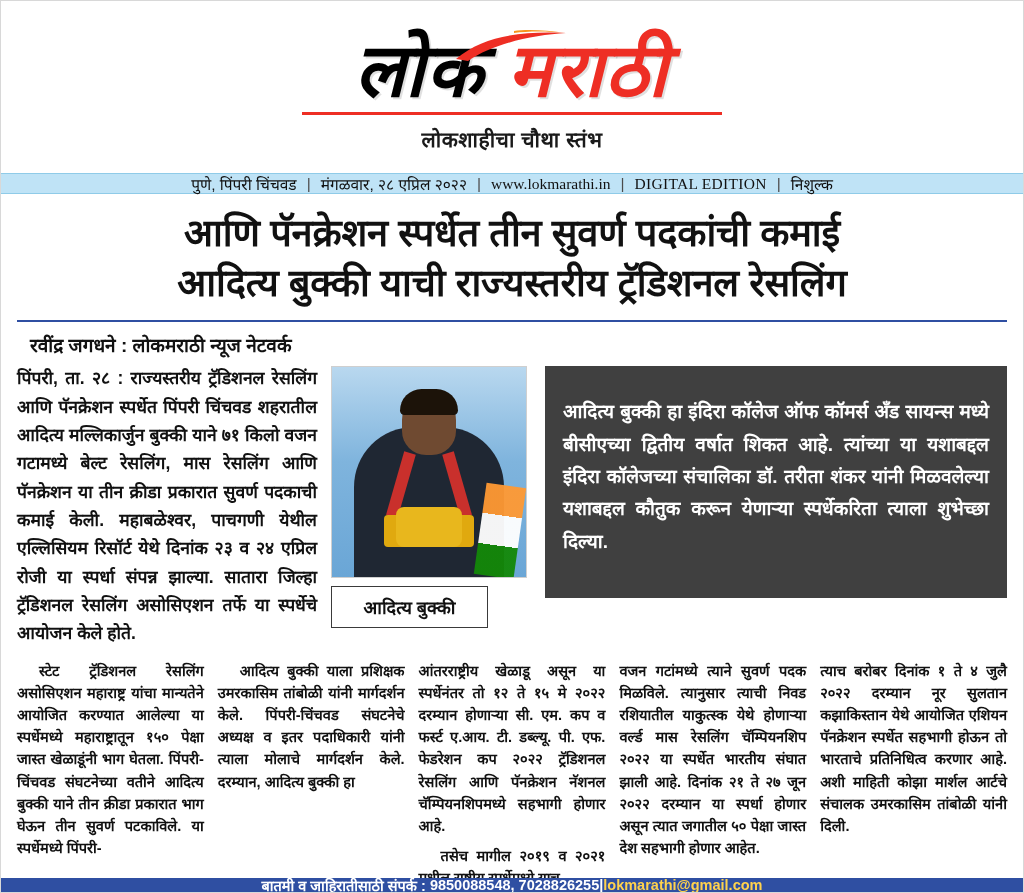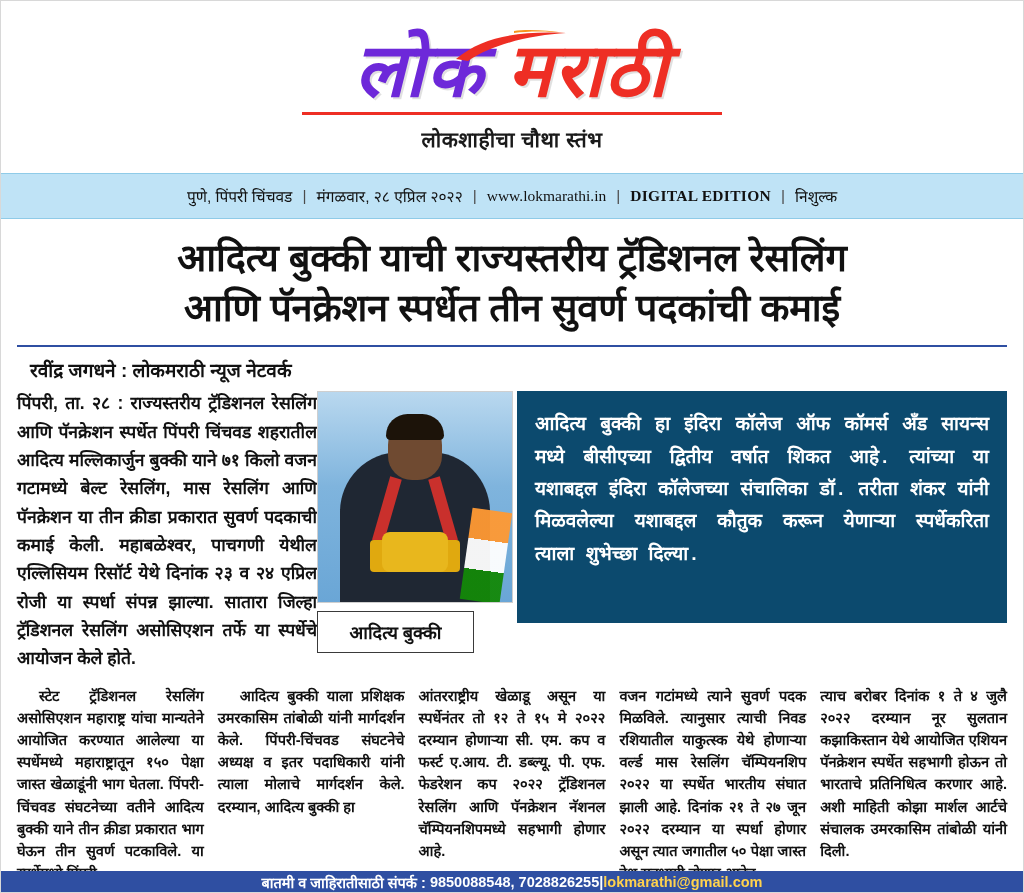--- a/index.html
+++ b/index.html
@@ -51,51 +51,51 @@
     font-family: "Liberation Sans", sans-serif;
     font-size: 74px;
     line-height: 0.98;
     font-weight: bold;
     font-style: italic;
     color: #ee2e24;
     letter-spacing: 2px;
     white-space: nowrap;
     text-shadow: 2px 2px 0 rgba(0,0,0,0.12);
   }
-  .logo-title .dark { color: #6d28d9; }
+  .logo-title .dark { color: #000000; }
   .logo-sub {
     margin-top: 10px;
     font-size: 21px;
     font-weight: bold;
     color: #1a1a1a;
     letter-spacing: 0.5px;
   }
   .logo-rule {
     width: 420px;
     height: 3px;
     background: #ee2e24;
     margin-top: 5px;
   }
 
   
   .infobar {
     background: #bfe3f6;
     border-top: 1px solid #8fcbe8;
     border-bottom: 1px solid #8fcbe8;
-    height: 46px;
+    height: 21px;
     display: flex;
     align-items: center;
     justify-content: center;
     gap: 0px;
     font-size: 15.5px;
     color: #111;
   }
   .infobar span { padding: 0 9px; }
   .infobar .sep { color: #4b4b4b; padding: 0 1px; }
-  .infobar .edition { font-family: "Liberation Serif", serif; font-weight: bold; letter-spacing: .3px;}
+  .infobar .edition { font-family: "Liberation Serif", serif; font-weight: normal; letter-spacing: .3px;}
   .infobar .site { font-family: "Liberation Serif", serif; }
 
   
   .headline {
     padding: 14px 18px 6px 18px;
     text-align: center;
   }
   .headline-line {
     font-size: 38px;
     line-height: 1.32;
@@ -114,21 +114,21 @@
     padding: 10px 16px 4px 29px;
     font-size: 19px;
     font-weight: bold;
     color: #111;
   }
 
   
   .content {
     display: flex;
     padding: 2px 16px 0 16px;
-    gap: 0;
+    gap: 14px;
   }
   .col-lead {
     width: 300px;
     flex: 0 0 300px;
   }
   .col-photo {
     width: 200px;
     flex: 0 0 200px;
     padding-top: 2px;
   }
@@ -223,29 +223,28 @@
     border: 1px solid #3a3a3a;
     text-align: center;
     font-size: 18px;
     font-weight: bold;
     padding: 8px 0;
     color: #111;
   }
 
   
   .blue-box {
-    background: #0c4a6e;
+    background: #404040;
     color: #ffffff;
-    padding: 18px 18px;
+    padding: 30px 18px;
     font-size: 19px;
     line-height: 1.7;
     font-weight: bold;
     text-align: justify;
     min-height: 232px;
-    font-family: Liberation Mono, monospace;
   }
 
   
   .lower {
     display: flex;
     gap: 14px;
     padding: 12px 16px 0 16px;
   }
   .lower .col {
     flex: 1 1 0;
@@ -257,21 +256,21 @@
   }
   .lower .col p { margin: 0 0 8px 0; }
   .lower .col p.ind { text-indent: 22px; }
 
   
   .footer {
     position: absolute;
     left: 0;
     right: 0;
     bottom: 0;
-    height: 21px;
+    height: 14px;
     background: #2f4fa2;
     color: #fff;
     display: flex;
     align-items: center;
     justify-content: center;
     font-size: 14.5px;
     font-weight: bold;
   }
   .footer .mail { color: #ffd24d; }
 </style>
@@ -301,22 +300,22 @@
     <span>मंगळवार, २८ एप्रिल २०२२</span>
     <span class="sep">|</span>
     <span class="site">www.lokmarathi.in</span>
     <span class="sep">|</span>
     <span class="edition">DIGITAL EDITION</span>
     <span class="sep">|</span>
     <span>निशुल्क</span>
   </div>
 
   <div class="headline">
+    <div class="headline-line">आणि पॅनक्रेशन स्पर्धेत तीन सुवर्ण पदकांची कमाई</div>
     <div class="headline-line">आदित्य बुक्की याची राज्यस्तरीय ट्रॅडिशनल रेसलिंग</div>
-    <div class="headline-line">आणि पॅनक्रेशन स्पर्धेत तीन सुवर्ण पदकांची कमाई</div>
   </div>
   <div class="hr-blue"></div>
 
   <div class="byline">रवींद्र जगधने : लोकमराठी न्यूज नेटवर्क</div>
 
   <div class="content">
 
     <div class="col-lead">
       <div class="lead-text">
         <span class="dateline">पिंपरी, ता. २८ :</span><span> राज्यस्तरीय ट्रॅडिशनल रेसलिंग आणि पॅनक्रेशन स्पर्धेत पिंपरी चिंचवड शहरातील आदित्य मल्लिकार्जुन बुक्की याने ७१ किलो वजन गटामध्ये बेल्ट रेसलिंग, मास रेसलिंग आणि पॅनक्रेशन या तीन क्रीडा प्रकारात सुवर्ण पदकाची कमाई केली. महाबळेश्वर, पाचगणी येथील एल्लिसियम रिसॉर्ट येथे दिनांक २३ व २४ एप्रिल रोजी या स्पर्धा संपन्न झाल्या. सातारा जिल्हा ट्रॅडिशनल रेसलिंग असोसिएशन तर्फे या स्पर्धेचे आयोजन केले होते.</span>

